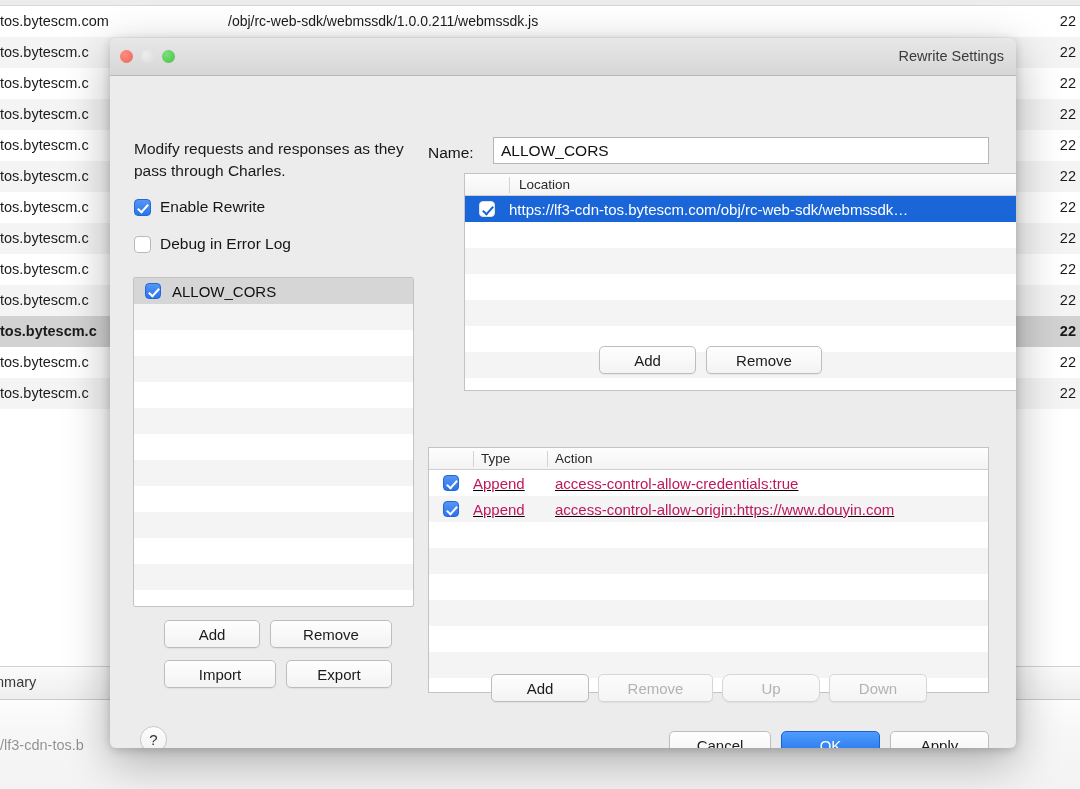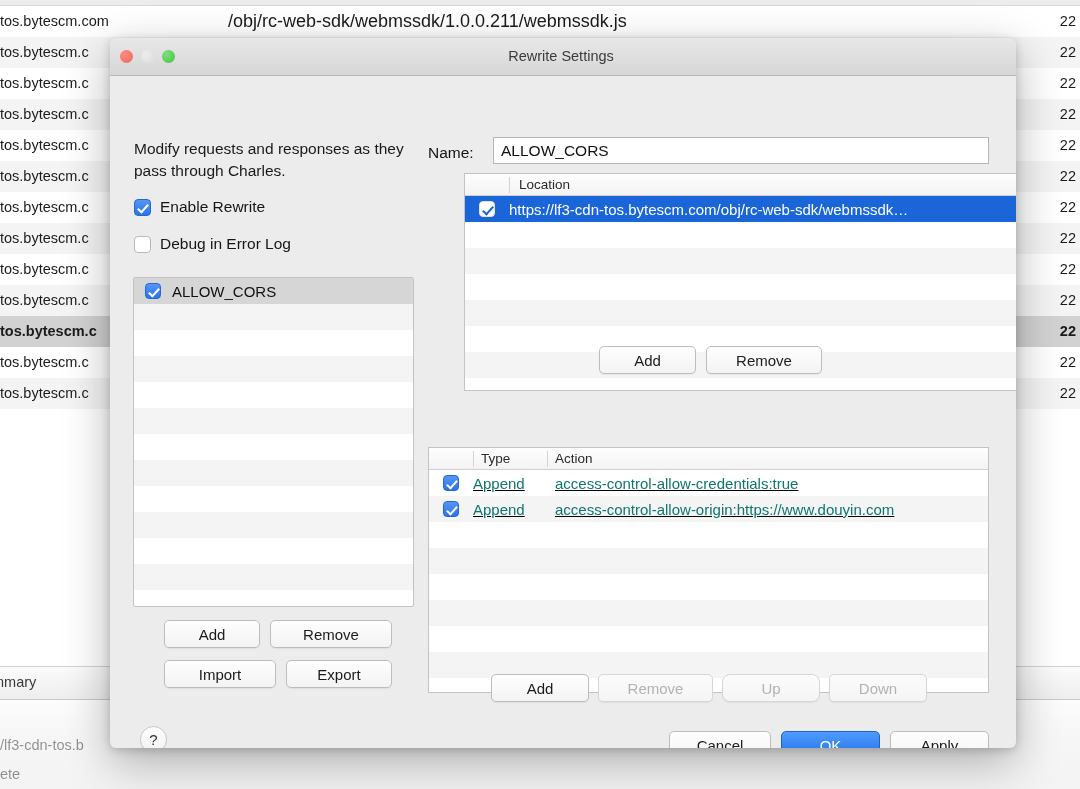--- a/index.html
+++ b/index.html
@@ -18,21 +18,21 @@
   .bg-topline {
     position: absolute; left: 0; top: 0; width: 1080px; height: 6px;
     background: #ececec; border-bottom: 1px solid #d8d8d8;
   }
   .bg-row {
     position: absolute; left: 0; width: 1080px; height: 31px;
     font-size: 14.5px; color: #1b1b1b;
     line-height: 31px; white-space: nowrap;
   }
   .bg-row .c-host { position: absolute; left: 0; }
-  .bg-row .c-path { position: absolute; left: 228px; font-size: 18px; }
+  .bg-row .c-path { position: absolute; left: 228px; font-size: 14px; }
   .bg-row .c-num  { position: absolute; right: 4px; }
   .bg-row.alt  { background: #f4f4f4; }
   .bg-row.white{ background: #ffffff; }
   .bg-row.sel  { background: #d2d2d2; font-weight: bold; }
 
   .bg-tabs {
     position: absolute; left: 0; top: 666px; width: 1080px; height: 34px;
     background: linear-gradient(#fbfbfb, #eeeeee);
     border-top: 1px solid #d2d2d2; border-bottom: 1px solid #c8c8c8;
     font-size: 14.5px; color: #3a3a3a;
@@ -63,22 +63,22 @@
     border-radius: 7px 7px 6px 6px;
     box-shadow: 0 14px 46px rgba(0,0,0,.30), 0 2px 10px rgba(0,0,0,.18);
     overflow: hidden;
   }
   .titlebar {
     position: absolute; left: 0; top: 0; width: 100%; height: 38px;
     background: linear-gradient(#e8e8e8, #d6d6d6);
     border-bottom: 1px solid #b6b6b6;
   }
   .title-text {
-    position: absolute; left: 0; right: 4px; top: 10px;
-    text-align: center; font-size: 14.5px; color: #3b3b3b;
+    position: absolute; left: 0; right: 12px; top: 10px;
+    text-align: right; font-size: 14.5px; color: #3b3b3b;
   }
   .lights { position: absolute; left: 10px; top: 12px; display: flex; gap: 8px; }
   .light { width: 13px; height: 13px; border-radius: 50%; }
   .light.close { background: radial-gradient(circle at 35% 30%, #ff8a80, #e8685c); }
   .light.min   { background: radial-gradient(circle at 35% 30%, #ededed, #dcdcdc); }
   .light.max   { background: radial-gradient(circle at 35% 30%, #7ee07a, #43c143); }
 
   .body { position: absolute; left: 0; top: 38px; right: 0; bottom: 0; }
 
   
@@ -167,21 +167,21 @@
   .thead .sepline {
     position: absolute; top: 3px; width: 1px; height: 16px; background: #d3d3d3;
   }
   .trow { height: 26px; display: flex; align-items: center; position: relative; }
   .trow.stripe { background: #f4f4f5; }
   .trow.selected { background: #1a66d8; }
   .trow .cbcell { width: 44px; display: flex; justify-content: center; }
   .trow .cb { width: 16px; height: 16px; }
   .trow.selected .cb.on { background: #fff; border-color: #e3e3e3; }
   .trow.selected .cb.on::after { border-color: #1a66d8; }
-  .trow .cell { font-size: 15px; color: #0f766e; white-space: nowrap; overflow: hidden; text-overflow: ellipsis; }
+  .trow .cell { font-size: 15px; color: #be185d; white-space: nowrap; overflow: hidden; text-overflow: ellipsis; }
   .trow.selected .cell { color: #fff; }
 
   #loc-table { left: 318px; top: 97px; width: 561px; height: 218px; margin-left: 36px; }
   #act-table { left: 318px; top: 371px; width: 561px; height: 246px; text-decoration: underline; }
 </style>
 </head>
 <body>
 
 <div id="bg">
   <div class="bg-topline"></div>
@@ -251,21 +251,20 @@
         <span class="c-path"></span>
         <span class="c-num">22</span>
       </div>
     </div>
 
   <div class="bg-tabs">
     <span class="t1">mmary</span>
     <span class="t2">C</span>
   </div>
   <div class="bg-foot1">/lf3-cdn-tos.b</div>
-  <div class="bg-foot2">ete</div>
   <div class="bg-shade"></div>
 </div>
 
 <div id="dialog">
 
   <div class="titlebar">
     <div class="lights">
       <span class="light close"></span>
       <span class="light min"></span>
       <span class="light max"></span>

